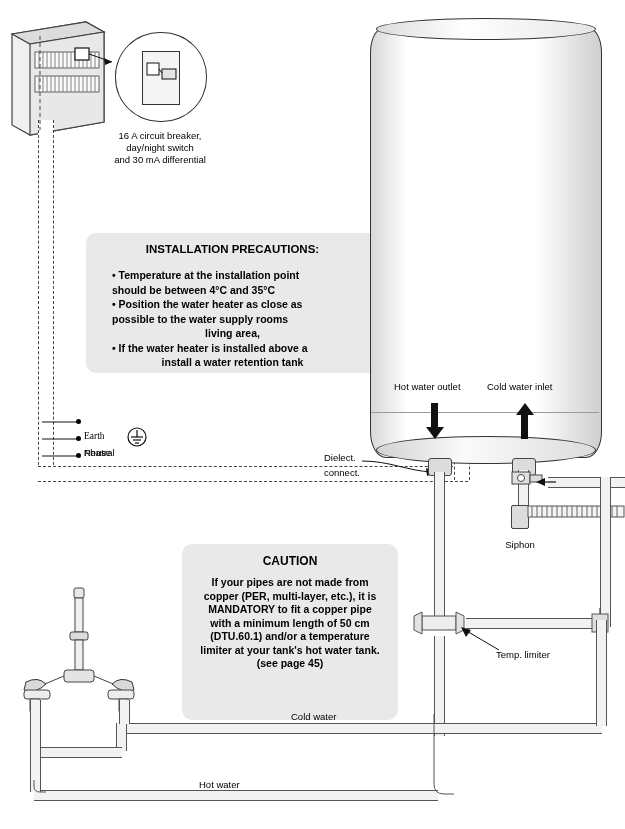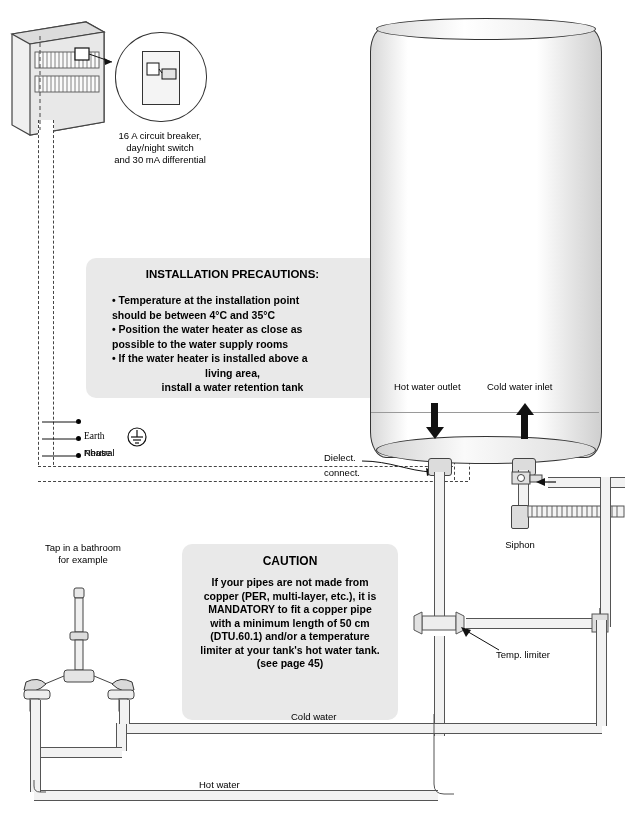--- a/index.html
+++ b/index.html
@@ -146,29 +146,29 @@
     <line x1="5" y1="11" x2="17" y2="11" stroke="#111" stroke-width="1.2"></line>
     <line x1="7" y1="14" x2="15" y2="14" stroke="#111" stroke-width="1.2"></line>
     <line x1="9" y1="17" x2="13" y2="17" stroke="#111" stroke-width="1.2"></line>
   </svg>
   <svg class="abs" style="left:40px;top:415px" width="42" height="45">
     <line x1="2" y1="7" x2="38" y2="7" stroke="#111" stroke-width="1"></line>
     <line x1="2" y1="24" x2="38" y2="24" stroke="#111" stroke-width="1"></line>
     <line x1="2" y1="41" x2="38" y2="41" stroke="#111" stroke-width="1"></line>
   </svg>
 
-  <div class="infobox" style="left:86px;top:258px;width:293px;height:140px;">
+  <div class="infobox" style="left:86px;top:233px;width:293px;height:140px;">
     <div class="ttl">INSTALLATION PRECAUTIONS:</div>
     <ul>
       <li>• Temperature at the installation point</li>
       <li>   should be between 4°C and 35°C</li>
       <li>• Position the water heater as close as</li>
       <li>   possible to the water supply rooms</li>
+      <li style="text-align:center">   living area,</li>
       <li>• If the water heater is installed above a</li>
-      <li style="text-align:center">   living area,</li>
       <li style="text-align:center">   install a water retention tank</li>
     </ul>
   </div>
 
   <div class="tank">
     <div class="tank-body"></div>
     <div class="tank-top"></div>
     <div class="tank-bot"></div>
     <div class="tank-seam"></div>
   </div>
@@ -276,24 +276,20 @@
   <div class="lbl" style="left:199px;top:779px;">Hot water</div>
 
   <svg class="abs" style="left:424px;top:714px" width="30" height="90">
     <path d="M10,0 L10,70 Q10,80 20,80 L30,80" fill="none" stroke="#555" stroke-width="1"></path>
   </svg>
   <div class="pipe pipe-v" style="left:596px;top:620px;height:106px;"></div>
   <div class="pipe pipe-v" style="left:116px;top:723px;height:28px;"></div>
   <div class="pipe pipe-h" style="left:34px;top:747px;width:88px;"></div>
   <div class="pipe pipe-v" style="left:30px;top:700px;height:92px;"></div>
 
-  <div class="cap" style="left:24px;top:542px;width:118px;">
-    <div>Tap in a bathroom</div>
-    <div>for example</div>
-  </div>
   <svg class="abs" style="left:18px;top:586px" width="130" height="125">
 
     <rect x="56" y="2" width="10" height="10" rx="2" fill="#e8e8e8" stroke="#444" stroke-width="1"></rect>
     <rect x="57" y="12" width="8" height="34" fill="#f0f0f0" stroke="#444" stroke-width="1"></rect>
     <rect x="52" y="46" width="18" height="8" rx="2" fill="#dcdcdc" stroke="#444" stroke-width="1"></rect>
     <rect x="57" y="54" width="8" height="30" fill="#f0f0f0" stroke="#444" stroke-width="1"></rect>
 
     <rect x="46" y="84" width="30" height="12" rx="3" fill="#e4e4e4" stroke="#444" stroke-width="1"></rect>
 
     <line x1="46" y1="90" x2="22" y2="100" stroke="#444" stroke-width="1"></line>

